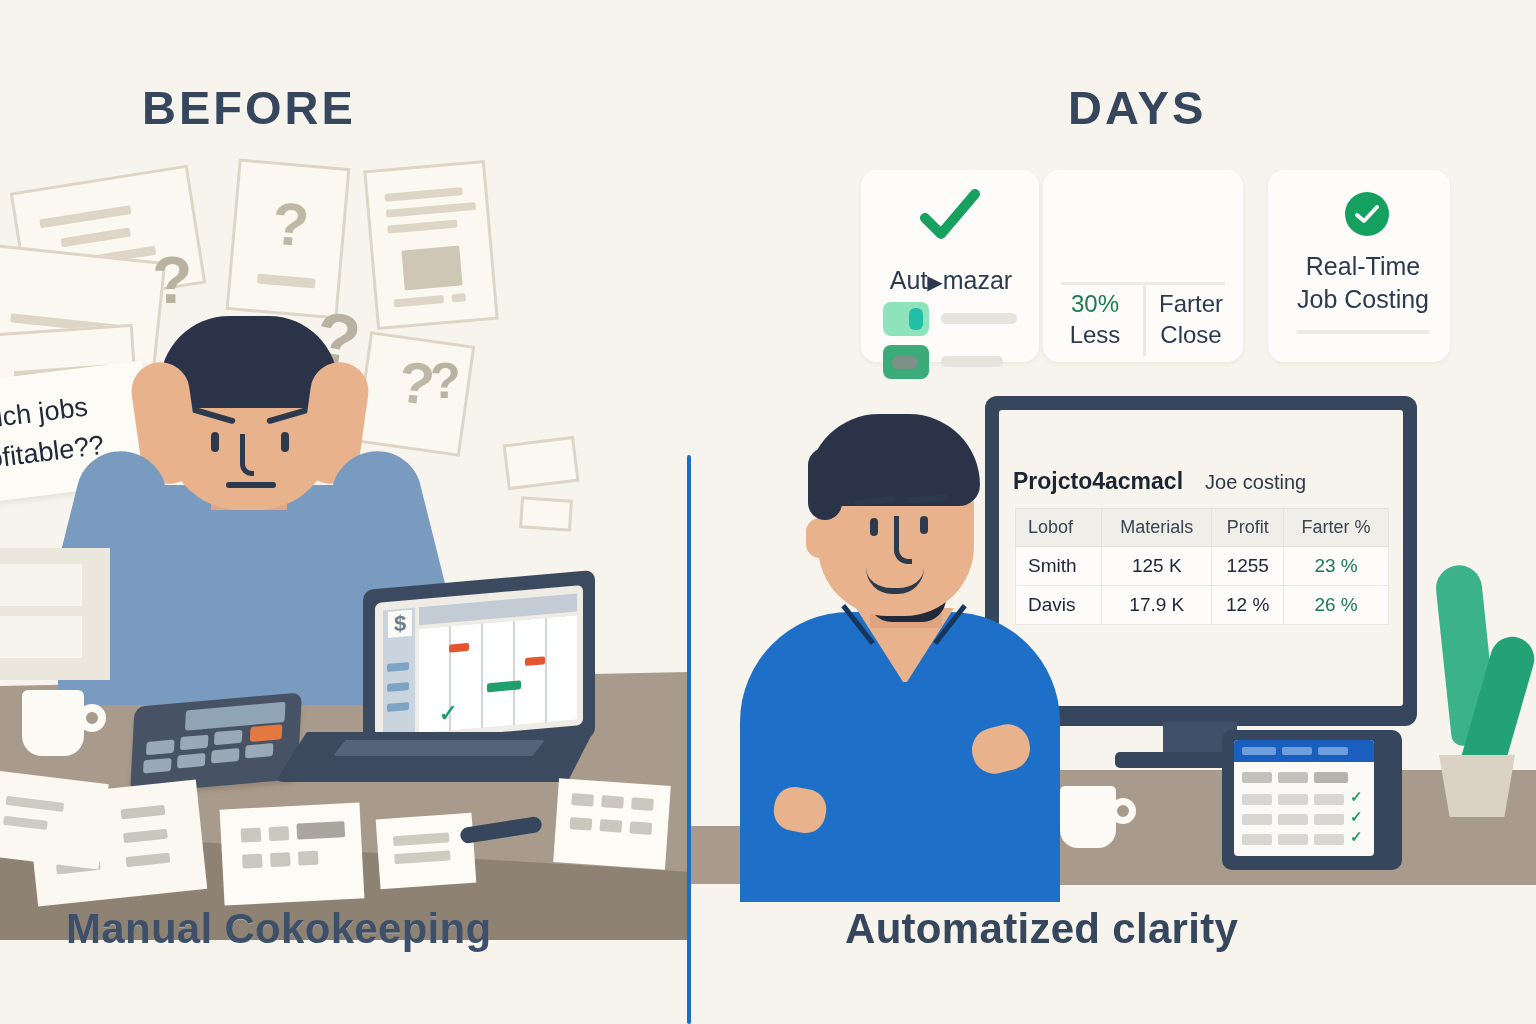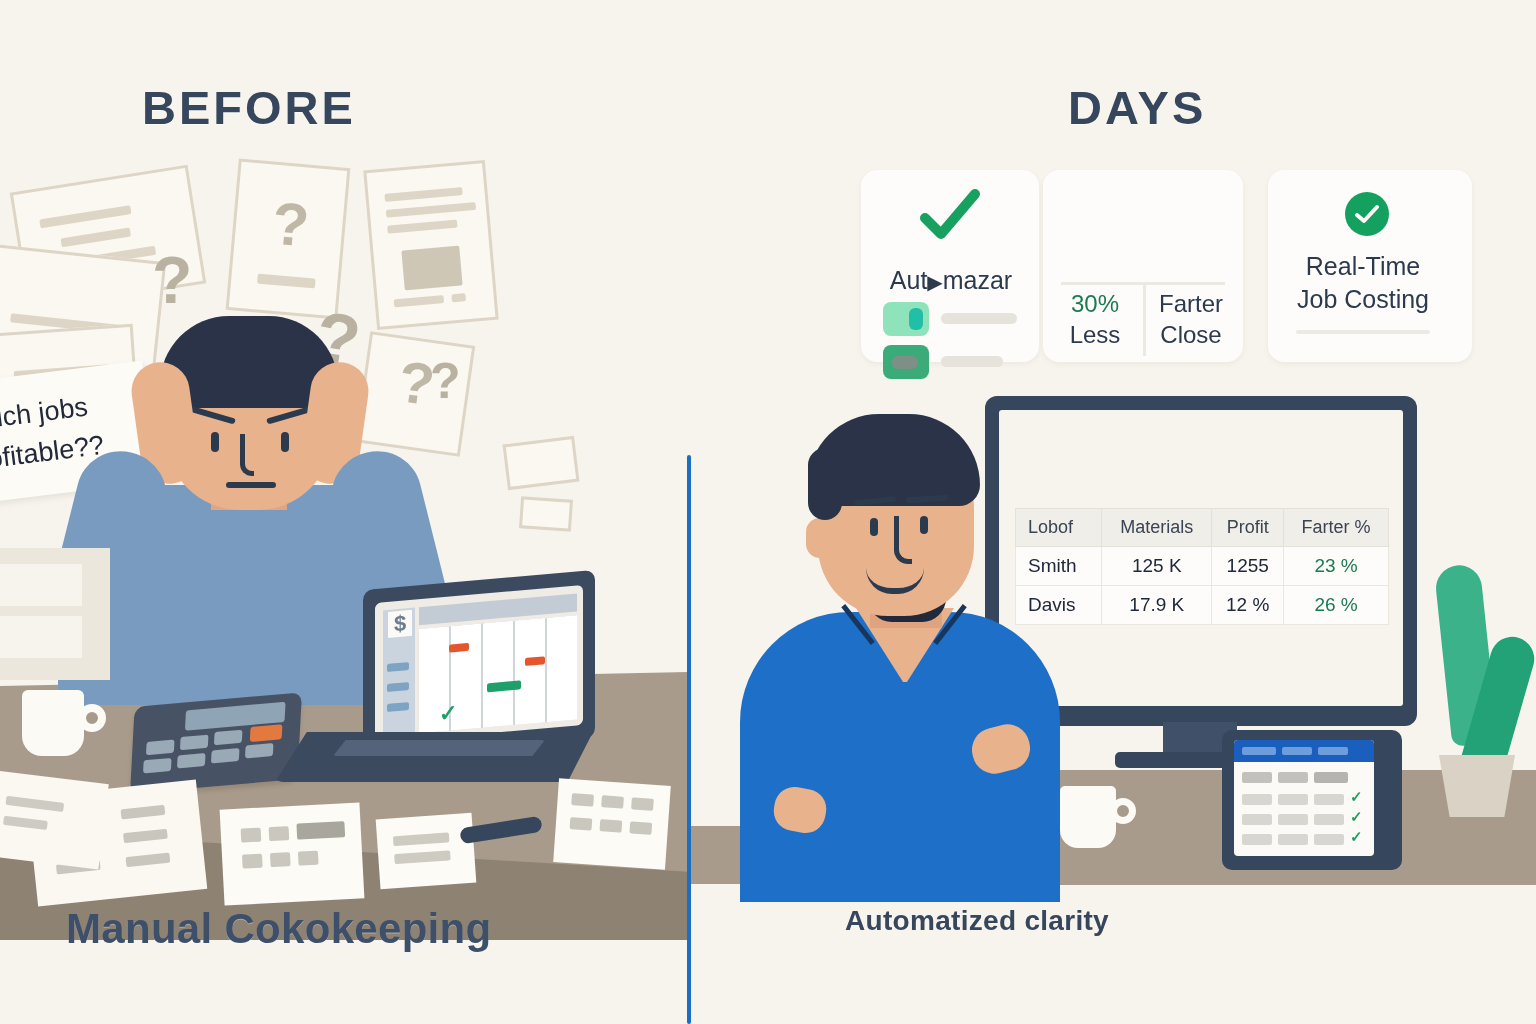--- a/index.html
+++ b/index.html
@@ -39,21 +39,21 @@
   #arrow-num  { font-size:76px; font-weight:bold; line-height:.92; letter-spacing:-1px; }
   #arrow-unit { font-size:40px; font-weight:bold; letter-spacing:1px; }
 
   
   .card {
     position:absolute; background:#fdfcfa; border-radius:16px;
     box-shadow:0 2px 5px rgba(90,80,60,.07);
   }
   #card-1 { left:842px; top:170px; width:178px; height:192px;margin-left:19px; }
   #card-2 { left:1043px; top:170px; width:200px; height:192px; }
-  #card-3 { left:1268px; top:170px; width:204px; height:192px; }
+  #card-3 { left:1268px; top:170px; width:182px; height:192px; }
 
   .check-mark { position:absolute; width:62px; height:56px; }
   .check-mark svg { width:100%; height:100%; display:block; }
 
   #card1-title {
     position:absolute; left:14px; top:96px; width:152px; text-align:center;
     font-size:25px; color:#2c3a4e; white-space:nowrap;
   }
   #card1-title .play-glyph { color:#2c3a4e; font-size:20px; }
 
@@ -125,21 +125,21 @@
   
   #right-desk {
     position:absolute; left:1010px; top:770px; width:526px; height:115px;
     background:#a99b8b;
   }
   #right-desk-left {
     position:absolute; left:690px; top:826px; width:330px; height:58px;
     background:#a99b8b;
   }
   #caption-right {
-    position:absolute; left:845px; top:905px; font-size:28px; font-weight:bold;
+    position:absolute; left:845px; top:905px; font-size:42px; font-weight:bold;
     color:#36465c; letter-spacing:.3px;
   }
 
   
   #monitor { position:absolute; left:985px; top:396px; width:432px; height:330px; }
   #monitor-bezel {
     position:absolute; inset:0; background:#36465c; border-radius:12px;
   }
   #monitor-screen {
     position:absolute; left:14px; top:14px; right:14px; bottom:20px;
@@ -374,20 +374,24 @@
                 border-radius:22px 22px 10px 10px;transform:rotate(16deg);"></div>
     <div style="position:absolute;left:14px;top:190px;width:76px;height:62px;background:#d9d2c5;
                 clip-path:polygon(0 0,100% 0,86% 100%,14% 100%);border-radius:0 0 8px 8px;"></div>
   </div>
 
   <div id="monitor">
     <div id="monitor-bezel"></div>
     <div id="monitor-screen">
 
 
+      <div id="app-head">
+        <span id="app-proj">Projcto4acmacl</span>
+        <span id="app-mod">Joe costing</span>
+      </div>
 
       <table id="app-table">
         <thead>
           <tr>
             <th>Lobof</th>
             <th>Materials</th>
             <th>Profit</th>
             <th>Farter %</th>
           </tr>
         </thead>

